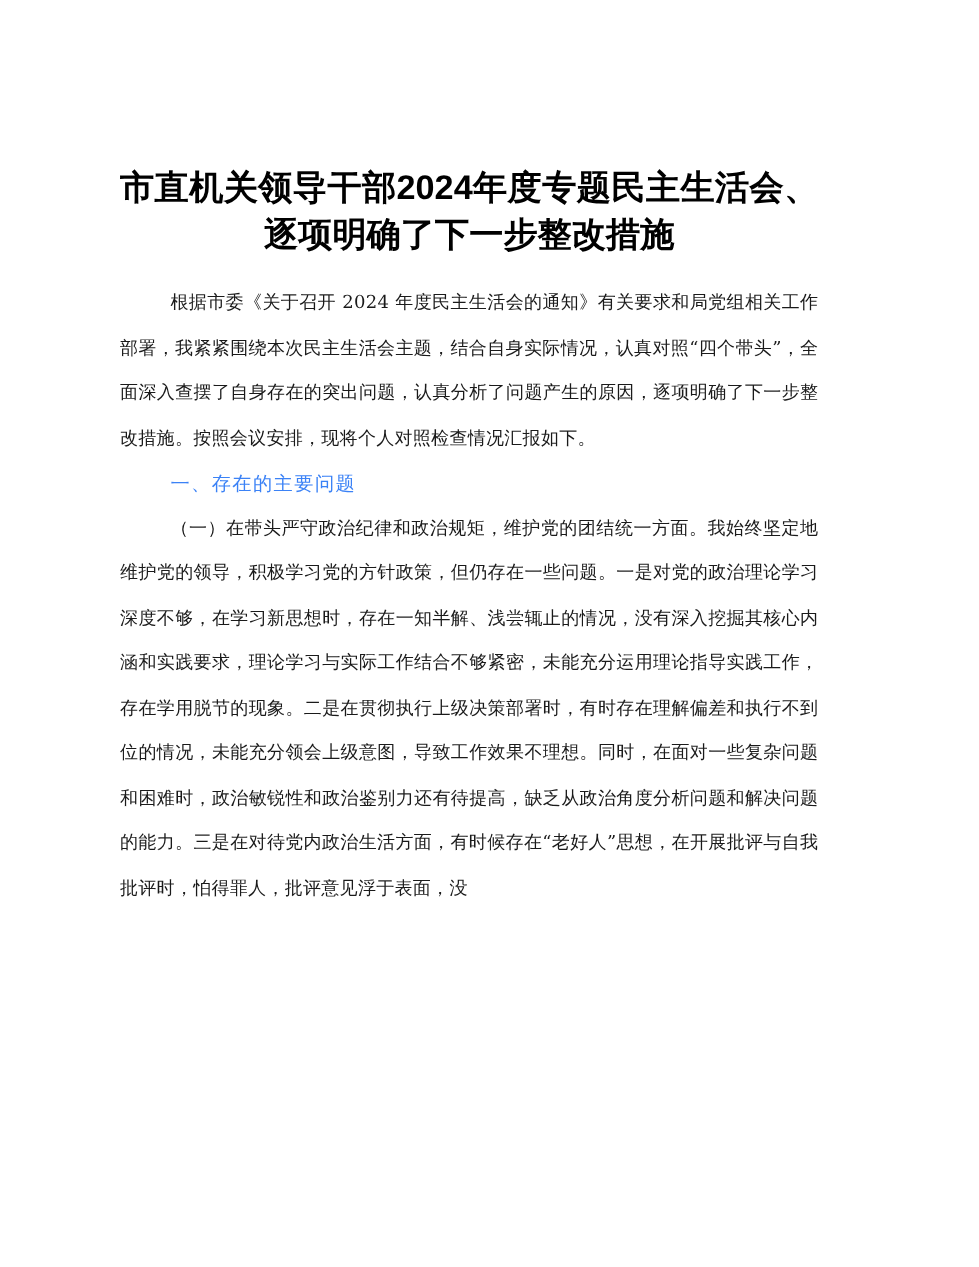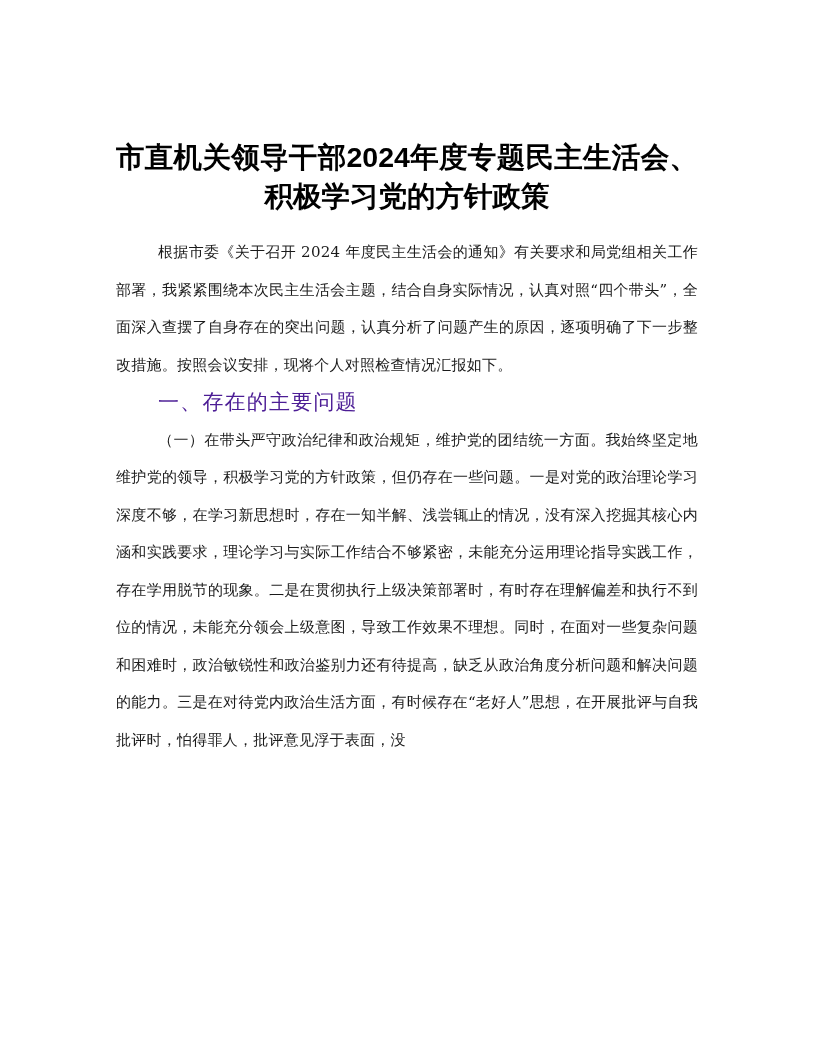--- a/index.html
+++ b/index.html
@@ -11,21 +11,21 @@
     position: relative;
     width: 816px;
     height: 1056px;
     background: #ffffff;
     margin: 0 auto;
     overflow: hidden;
     box-sizing: border-box;
   }
   .content {
     position: absolute;
-    left: 116px;
+    left: 100px;
     top: 138px;
     width: 582px;
   }
   .doc-title {
     font-family: "Liberation Sans", "DejaVu Sans", sans-serif;
     font-weight: bold;
     font-size: 28.5px;
     line-height: 39px;
     color: #000000;
     text-align: center;
@@ -49,41 +49,41 @@
     color: #1a1a1a;
     text-align: justify;
     text-justify: inter-character;
     text-indent: 42px;
     margin: 0;
     letter-spacing: 0.25px;
     word-break: break-all;
   }
   .heading-1 {
     font-family: "DejaVu Serif", "Liberation Serif", serif;
-    font-size: 21px;
+    font-size: 16px;
     line-height: 37.5px;
-    color: #4c1d95;
+    color: #3b82f6;
     text-indent: 42px;
     letter-spacing: 1.2px;
     margin: 0;
     text-align: left;
   }
   .spacer-title {
     height: 8px;
   }
 </style>
 </head>
 <body>
 
 <div class="page">
   <div class="content">
 
     <h1 class="doc-title">
       <span class="tline tline-1">市直机关领导干部2024年度专题民主生活会、</span>
-      <span class="tline tline-2">积极学习党的方针政策</span>
+      <span class="tline tline-2">逐项明确了下一步整改措施</span>
     </h1>
 
     <div class="spacer-title"></div>
 
     <p class="para">根据市委《关于召开 2024 年度民主生活会的通知》有关要求和局党组相关工作部署，我紧紧围绕本次民主生活会主题，结合自身实际情况，认真对照“四个带头”，全面深入查摆了自身存在的突出问题，认真分析了问题产生的原因，逐项明确了下一步整改措施。按照会议安排，现将个人对照检查情况汇报如下。</p>
 
     <p class="heading-1">一、存在的主要问题</p>
 
     <p class="para">（一）在带头严守政治纪律和政治规矩，维护党的团结统一方面。我始终坚定地维护党的领导，积极学习党的方针政策，但仍存在一些问题。一是对党的政治理论学习深度不够，在学习新思想时，存在一知半解、浅尝辄止的情况，没有深入挖掘其核心内涵和实践要求，理论学习与实际工作结合不够紧密，未能充分运用理论指导实践工作，存在学用脱节的现象。二是在贯彻执行上级决策部署时，有时存在理解偏差和执行不到位的情况，未能充分领会上级意图，导致工作效果不理想。同时，在面对一些复杂问题和困难时，政治敏锐性和政治鉴别力还有待提高，缺乏从政治角度分析问题和解决问题的能力。三是在对待党内政治生活方面，有时候存在“老好人”思想，在开展批评与自我批评时，怕得罪人，批评意见浮于表面，没</p>
 

